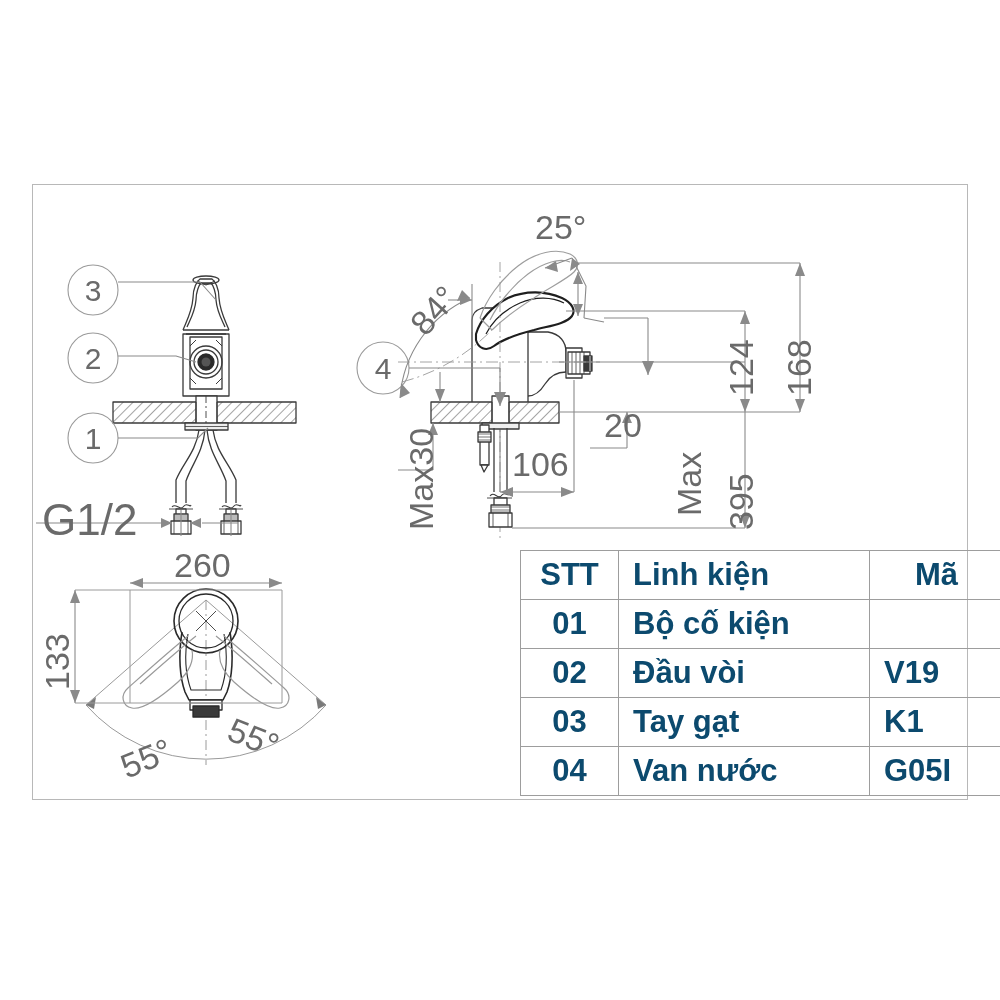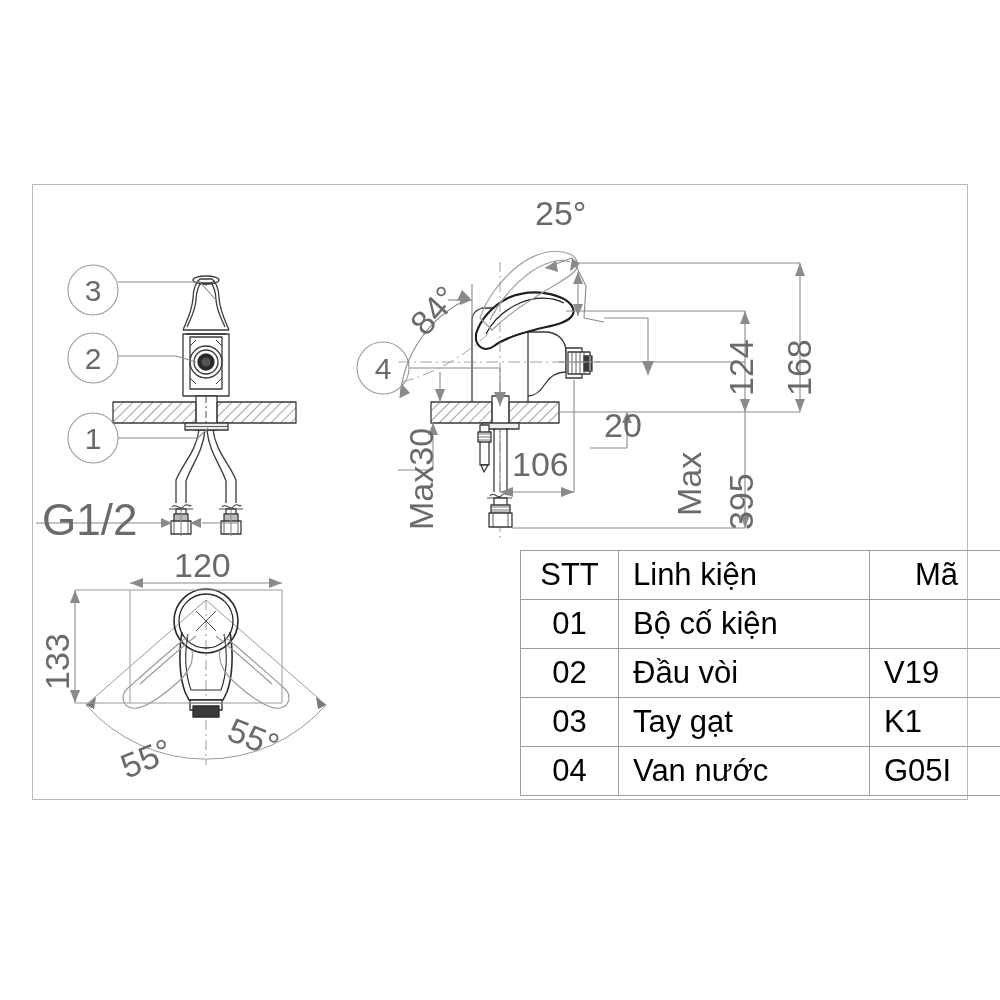--- a/index.html
+++ b/index.html
@@ -26,24 +26,24 @@
   
   .parts-table {
     position: absolute;
     left: 520px; top: 550px;
     width: 448px; height: 244px;
     border-collapse: collapse;
     table-layout: fixed;
   }
   .parts-table td {
     border: 1px solid #9d9d9d;
-    color: #000000;
+    color: #0c4a6e;
     font-size: 31px;
     font-family: "Liberation Sans", sans-serif;
-    font-weight: 400;
+    font-weight: 700;
     padding: 0 6px;
     height: 48px;
     line-height: 46px;
     white-space: nowrap;
     overflow: hidden;
   }
   .parts-table .c-stt { width: 85px; text-align: center; }
   .parts-table .c-name { width: 230px; text-align: left; padding-left: 14px; border-radius: 13px; }
   .parts-table .c-code { width: 133px; text-align: left; padding-left: 14px; }
   .parts-table tr.hdr td.c-stt { text-align: center; }
@@ -327,38 +327,38 @@
     </g>
   </svg>
 
   <div class="dim" style="left:42px; top:498px; font-size:44px;">G1/2</div>
 
   <div class="callout-num" style="left:78px; top:276px; width:30px;">3</div>
   <div class="callout-num" style="left:78px; top:344px; width:30px;">2</div>
   <div class="callout-num" style="left:78px; top:424px; width:30px;">1</div>
   <div class="callout-num" style="left:368px; top:354px; width:30px;">4</div>
 
-  <div class="dim" style="left:535px; top:196px;">25°</div>
+  <div class="dim" style="left:535px; top:210px;">25°</div>
 
   <div class="dim rot45" style="left:404px; top:318px;">84°</div>
 
   <div class="dim rot90" style="left:404px; top:530px;">Max30</div>
 
   <div class="dim" style="left:512px; top:447px;">106</div>
 
   <div class="dim" style="left:604px; top:408px;">20</div>
 
   <div class="dim rot90" style="left:724px; top:396px;">124</div>
 
   <div class="dim rot90" style="left:782px; top:396px;">168</div>
 
   <div class="dim rot90" style="left:672px; top:516px;">Max</div>
   <div class="dim rot90" style="left:724px; top:530px;">395</div>
 
-  <div class="dim" style="left:174px; top:548px;">120</div>
+  <div class="dim" style="left:174px; top:548px;">260</div>
 
   <div class="dim rot90" style="left:40px; top:690px;">133</div>
 
   <div class="dim rotm20" style="left:116px; top:752px;">55°</div>
 
   <div class="dim rot20" style="left:236px; top:712px;">55°</div>
 
   <table class="parts-table">
     <tbody>
       <tr class="hdr">

